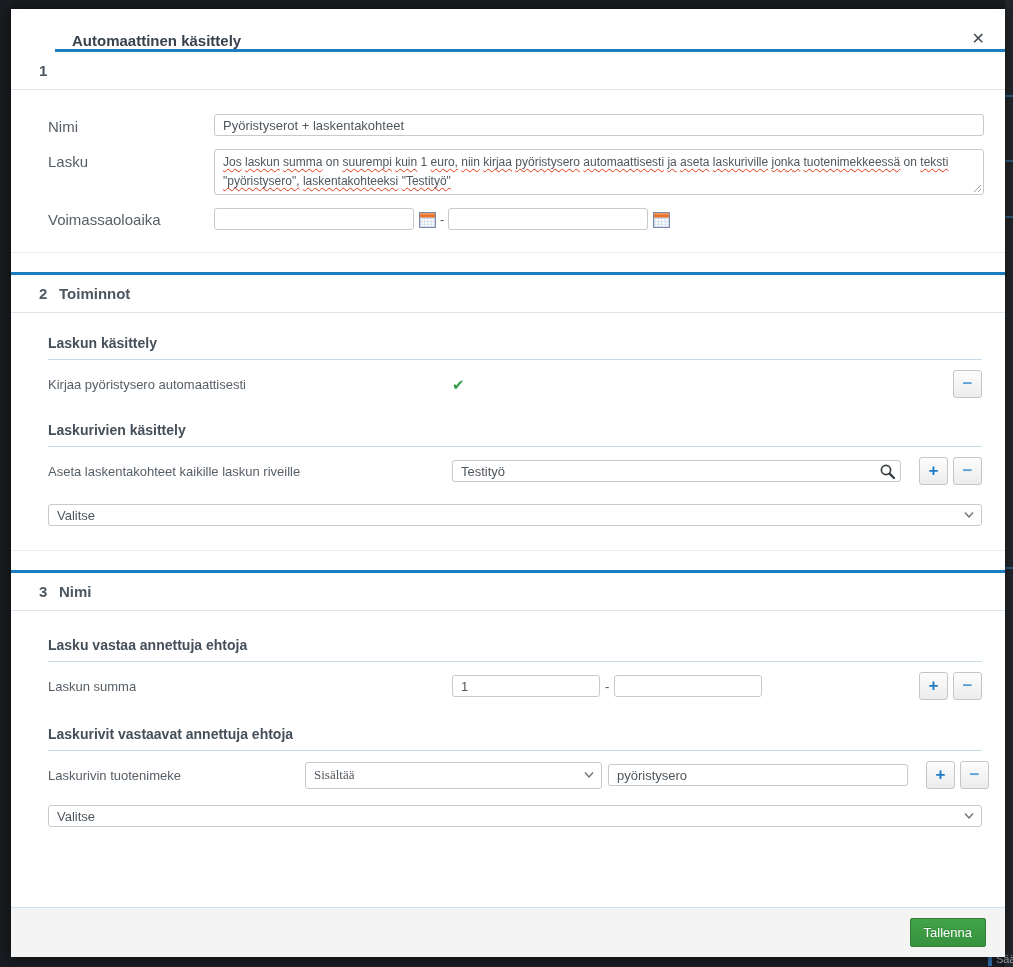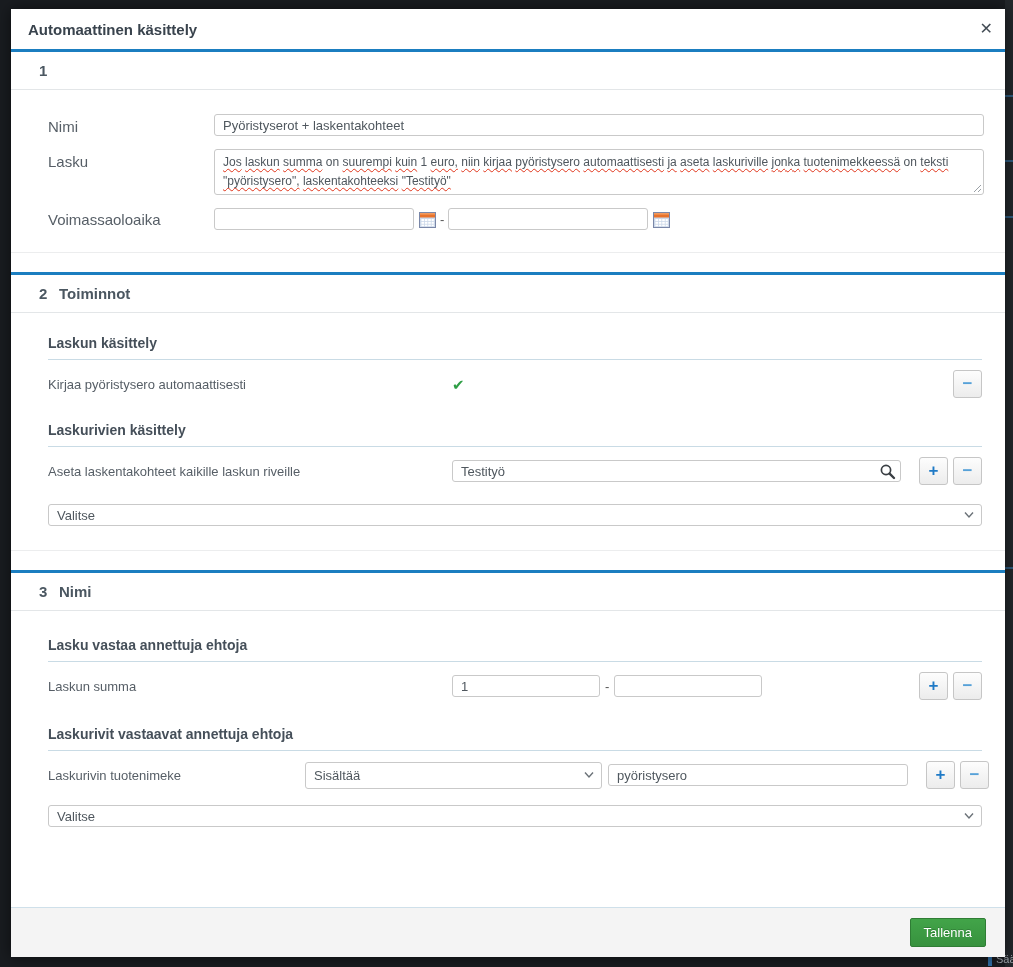--- a/index.html
+++ b/index.html
@@ -16,22 +16,22 @@
   .bottom-frag { position:absolute; bottom:2px; left:996px; color:#9aa1a8; font-size:11px; white-space:nowrap; }
   .bottom-bar { position:absolute; bottom:1px; left:988px; width:4px; height:9px; background:#2f6ea5; }
 
   
   .modal {
     position:absolute; left:11px; top:9px; width:994px; height:948px;
     background:#fff; display:flex; flex-direction:column;
     box-shadow:0 0 14px rgba(0,0,0,.55);
   }
   .modal-header {
-    height:43px; flex:none; display:flex; align-items:center;
-    padding:0 8px 0 17px; border-bottom:3px solid #1b7ec0;
+    height:43px; flex:none; display:flex; align-items:flex-end;
+    padding:0 16px 0 17px; border-bottom:3px solid #1b7ec0;margin-left:44px;
   }
   .modal-title { font-size:15px; font-weight:bold; color:#39434d; }
   .close-btn {
     margin-left:auto; font-size:16px; font-weight:bold; color:#434c55;
     cursor:pointer; line-height:1; padding:2px 4px;
   }
 
   .modal-body { flex:1; display:flex; flex-direction:column; overflow:hidden; }
 
   .section { flex:none; }
@@ -91,21 +91,21 @@
 
   .input-with-icon { position:relative; flex:1; margin-right:13px; display:flex; }
   .input-with-icon .text-input { width:100%; padding-right:26px; }
   .search-icon { position:absolute; right:5px; top:3px; width:17px; height:17px; cursor:pointer; }
 
   .select-box {
     position:relative; height:22px; border:1px solid #c9c9c9; border-radius:3px;
     background:#fff; display:flex; align-items:center; padding:0 24px 0 8px;
     font-size:13px; color:#4f575e; cursor:pointer;
   }
-  .select-box.h24 { height:27px; }
+  .select-box.h24 { height:27px;font-family:Liberation Serif, serif; }
   .select-full { margin-top:19px; }
   .chevron { position:absolute; right:7px; top:50%; margin-top:-4px; width:10px; height:8px; }
   .op-select { width:297px; flex:none; margin-right:6px; }
   .cond-input { width:300px; flex:none; margin-right:13px; }
   .sum-input { width:148px; flex:none; }
   .sum-sep { margin:0 5px; font-size:13px; color:#555; }
 
   .filler { flex:1; }
 
   

